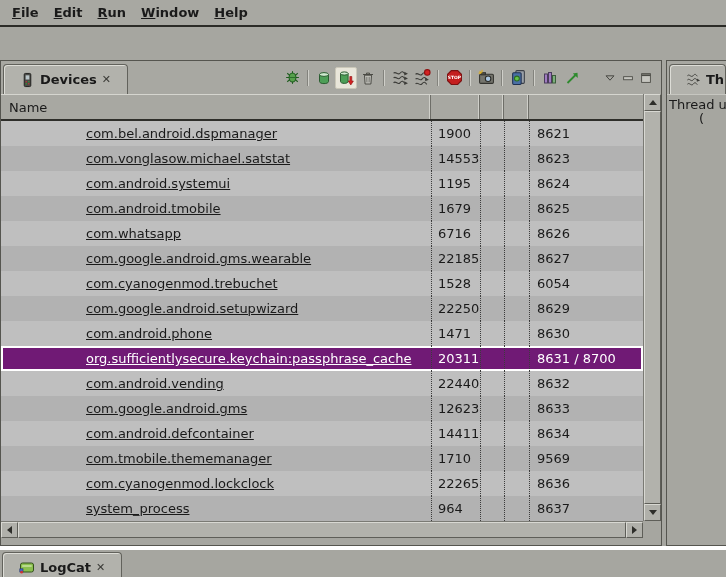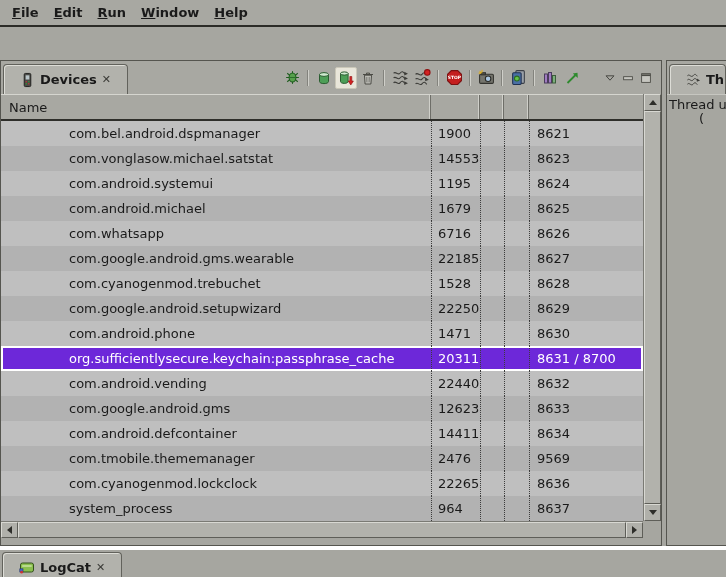--- a/index.html
+++ b/index.html
@@ -47,23 +47,23 @@
          background:#a8a8a2;border-top:1px solid #d5d5cf;border-bottom:2px solid #2e2e2a;
          box-sizing:border-box;align-items:center;}
   .hcell{height:100%;display:flex;align-items:center;border-right:1px solid #6e6e68;
          box-shadow:inset -1px 0 0 #cfcfc9;font-size:13px;padding-left:8px;box-sizing:border-box;cursor:pointer;}
   .hcell:last-child{border-right:none;box-shadow:none;}
 
   .tbody{grid-column:1;grid-row:2;}
   .trow{display:grid;grid-template-columns:430px 49px 24px 25px 1fr;height:25px;cursor:default;}
   .trow.light{background:#bfbfbf;}
   .trow.dark{background:#b2b2b2;}
-  .trow.selected{background:#6d28d9;color:#ffffff;box-shadow:inset 0 0 0 2px #ffffff;position:relative;z-index:1;}
+  .trow.selected{background:#701a75;color:#ffffff;box-shadow:inset 0 0 0 2px #ffffff;position:relative;z-index:1;}
   .cell{display:flex;align-items:center;font-size:13px;white-space:nowrap;overflow:hidden;box-sizing:border-box;}
-  .c-name{padding-left:68px;}
+  .c-name{padding-left:85px;text-decoration:underline;}
   .c-pid{border-left:1px dotted #3c3c3c;padding-left:6px;}
   .c-a,.c-b{border-left:1px dotted #3c3c3c;}
   .c-port{border-left:1px dotted #3c3c3c;padding-left:7px;}
 
   
   .vscroll{grid-column:2;grid-row:1 / span 2;display:flex;flex-direction:column;
            background:#9c9c96;border-left:1px solid #7a7a74;box-sizing:border-box;}
   .sb-btn{height:17px;background:#b0b0aa;border:1px solid;
           border-color:#d8d8d2 #5e5e58 #5e5e58 #d8d8d2;box-sizing:border-box;
           display:flex;align-items:center;justify-content:center;cursor:pointer;}
@@ -271,21 +271,21 @@
     <div class="cell c-port">8623</div>
   </div>
           <div class="trow light">
     <div class="cell c-name">com.android.systemui</div>
     <div class="cell c-pid">1195</div>
     <div class="cell c-a"></div>
     <div class="cell c-b"></div>
     <div class="cell c-port">8624</div>
   </div>
           <div class="trow dark">
-    <div class="cell c-name">com.android.michael</div>
+    <div class="cell c-name">com.android.tmobile</div>
     <div class="cell c-pid">1679</div>
     <div class="cell c-a"></div>
     <div class="cell c-b"></div>
     <div class="cell c-port">8625</div>
   </div>
           <div class="trow light">
     <div class="cell c-name">com.whatsapp</div>
     <div class="cell c-pid">6716</div>
     <div class="cell c-a"></div>
     <div class="cell c-b"></div>
@@ -296,21 +296,21 @@
     <div class="cell c-pid">22185</div>
     <div class="cell c-a"></div>
     <div class="cell c-b"></div>
     <div class="cell c-port">8627</div>
   </div>
           <div class="trow light">
     <div class="cell c-name">com.cyanogenmod.trebuchet</div>
     <div class="cell c-pid">1528</div>
     <div class="cell c-a"></div>
     <div class="cell c-b"></div>
-    <div class="cell c-port">8628</div>
+    <div class="cell c-port">6054</div>
   </div>
           <div class="trow dark">
     <div class="cell c-name">com.google.android.setupwizard</div>
     <div class="cell c-pid">22250</div>
     <div class="cell c-a"></div>
     <div class="cell c-b"></div>
     <div class="cell c-port">8629</div>
   </div>
           <div class="trow light">
     <div class="cell c-name">com.android.phone</div>
@@ -342,21 +342,21 @@
   </div>
           <div class="trow light">
     <div class="cell c-name">com.android.defcontainer</div>
     <div class="cell c-pid">14411</div>
     <div class="cell c-a"></div>
     <div class="cell c-b"></div>
     <div class="cell c-port">8634</div>
   </div>
           <div class="trow dark">
     <div class="cell c-name">com.tmobile.thememanager</div>
-    <div class="cell c-pid">2476</div>
+    <div class="cell c-pid">1710</div>
     <div class="cell c-a"></div>
     <div class="cell c-b"></div>
     <div class="cell c-port">9569</div>
   </div>
           <div class="trow light">
     <div class="cell c-name">com.cyanogenmod.lockclock</div>
     <div class="cell c-pid">22265</div>
     <div class="cell c-a"></div>
     <div class="cell c-b"></div>
     <div class="cell c-port">8636</div>

